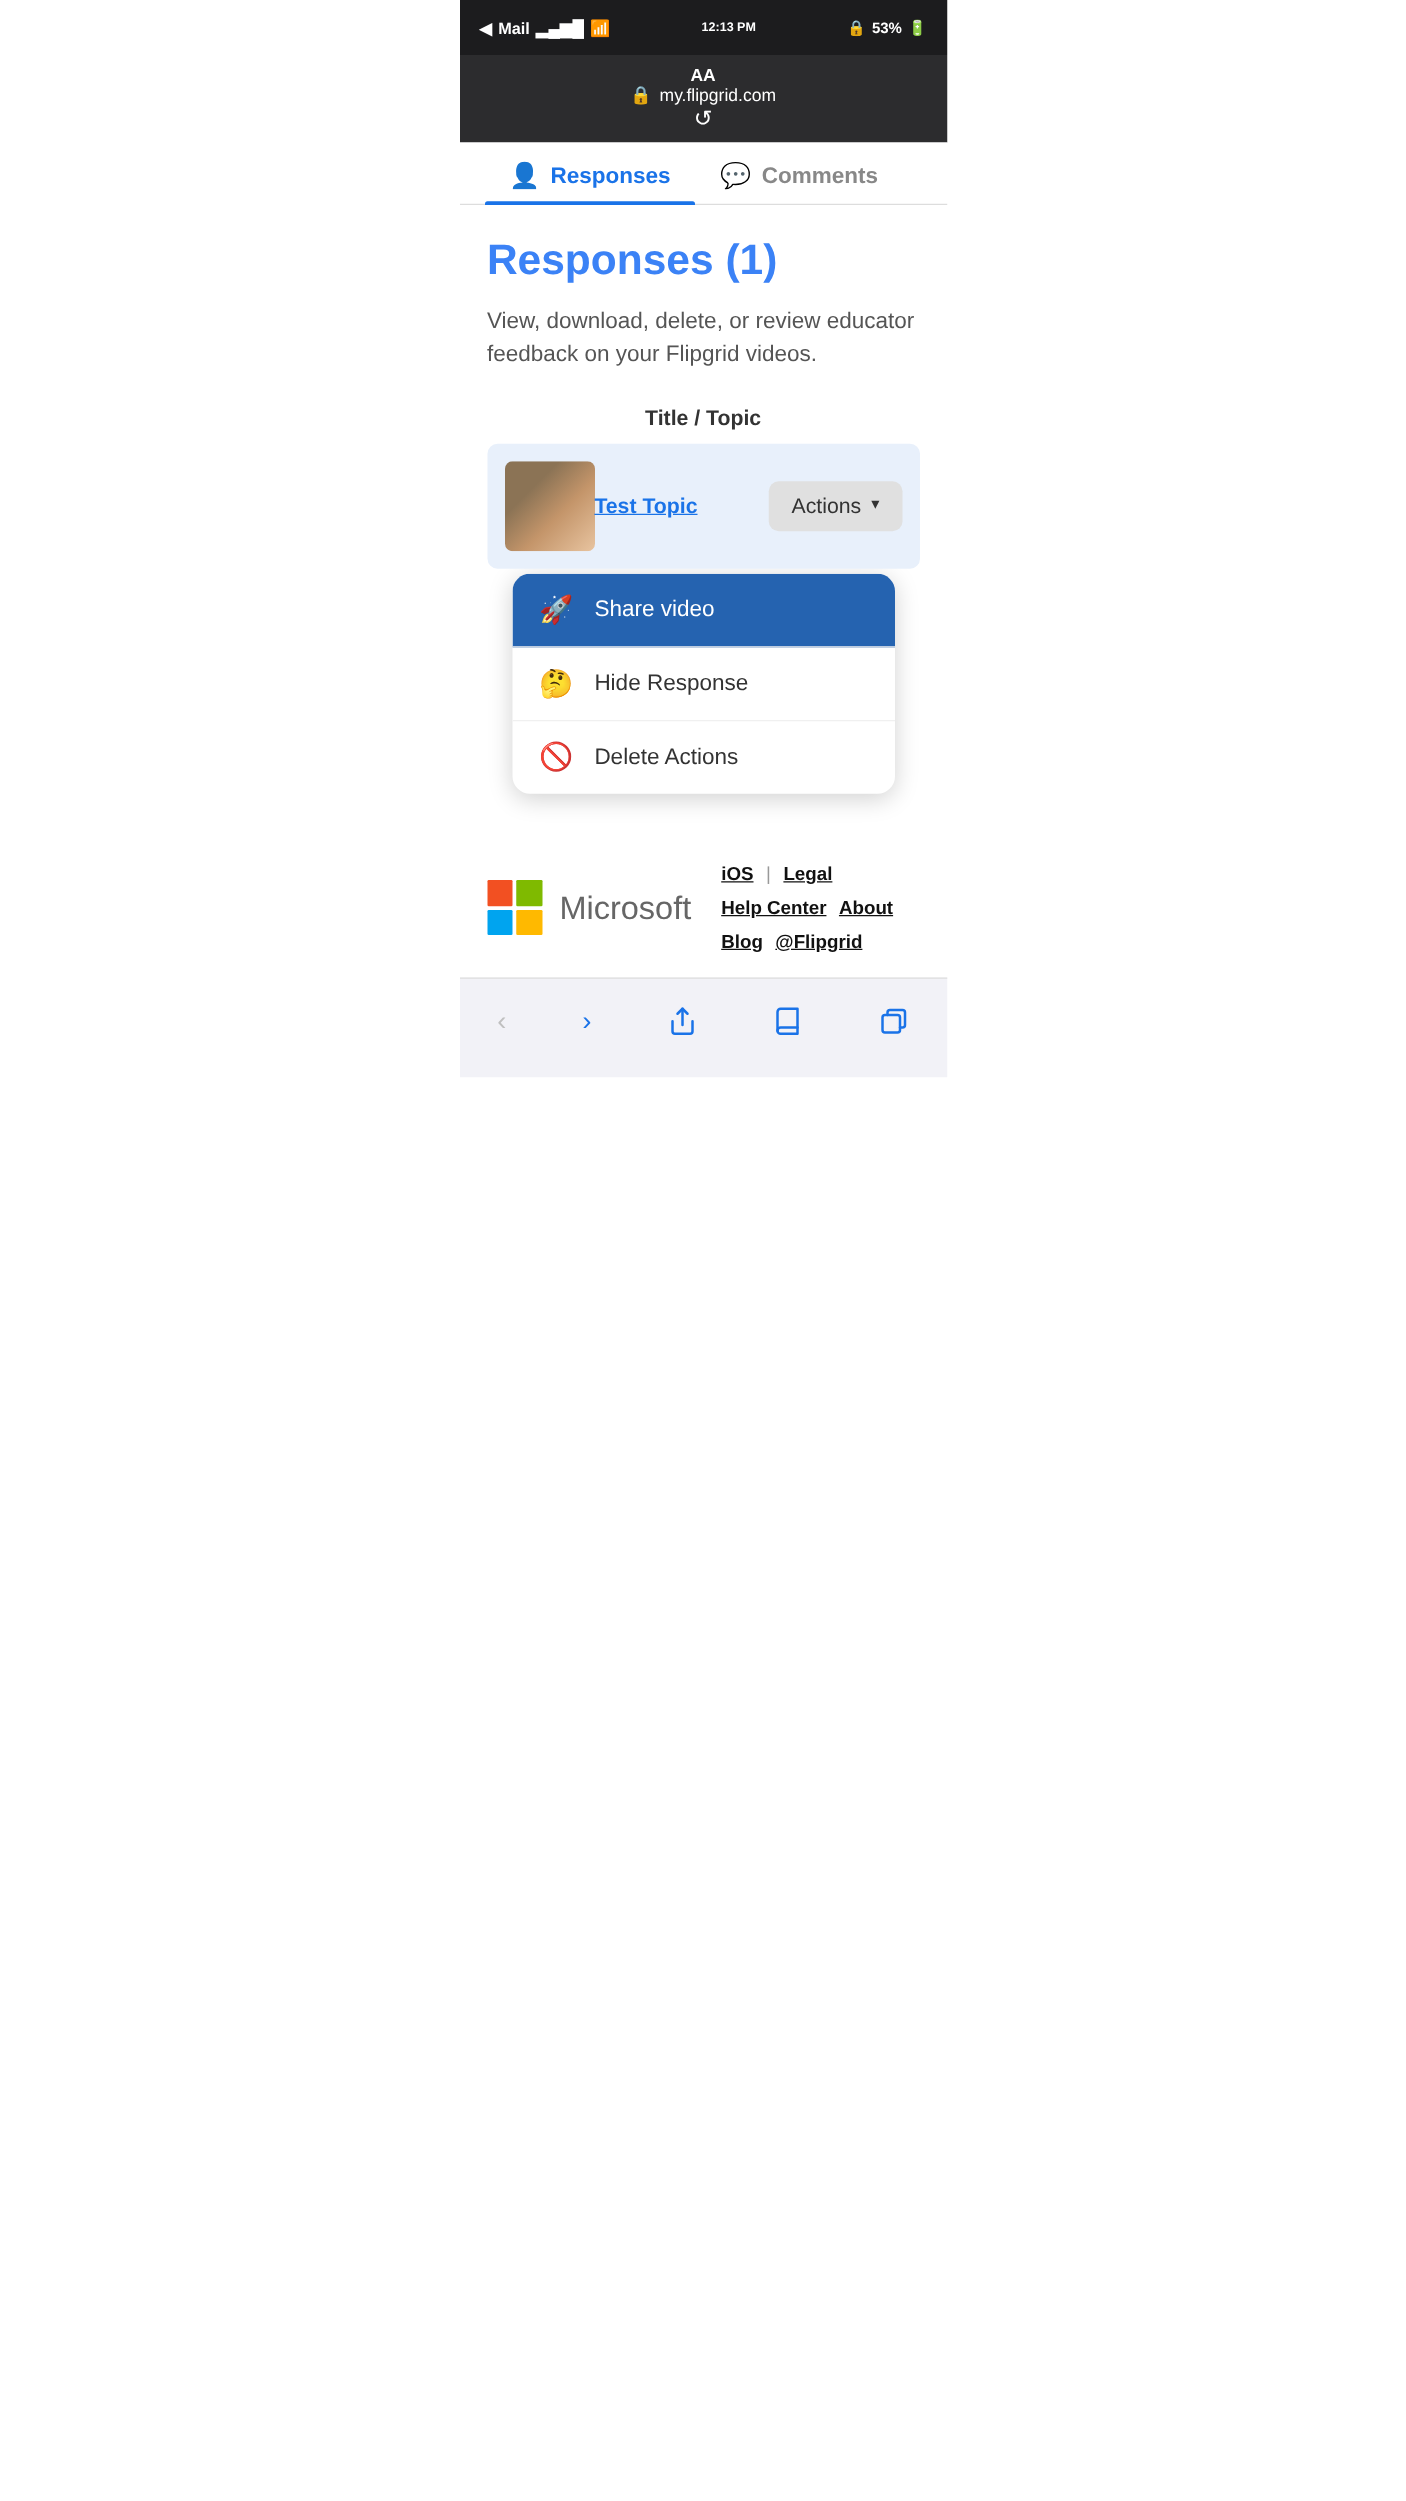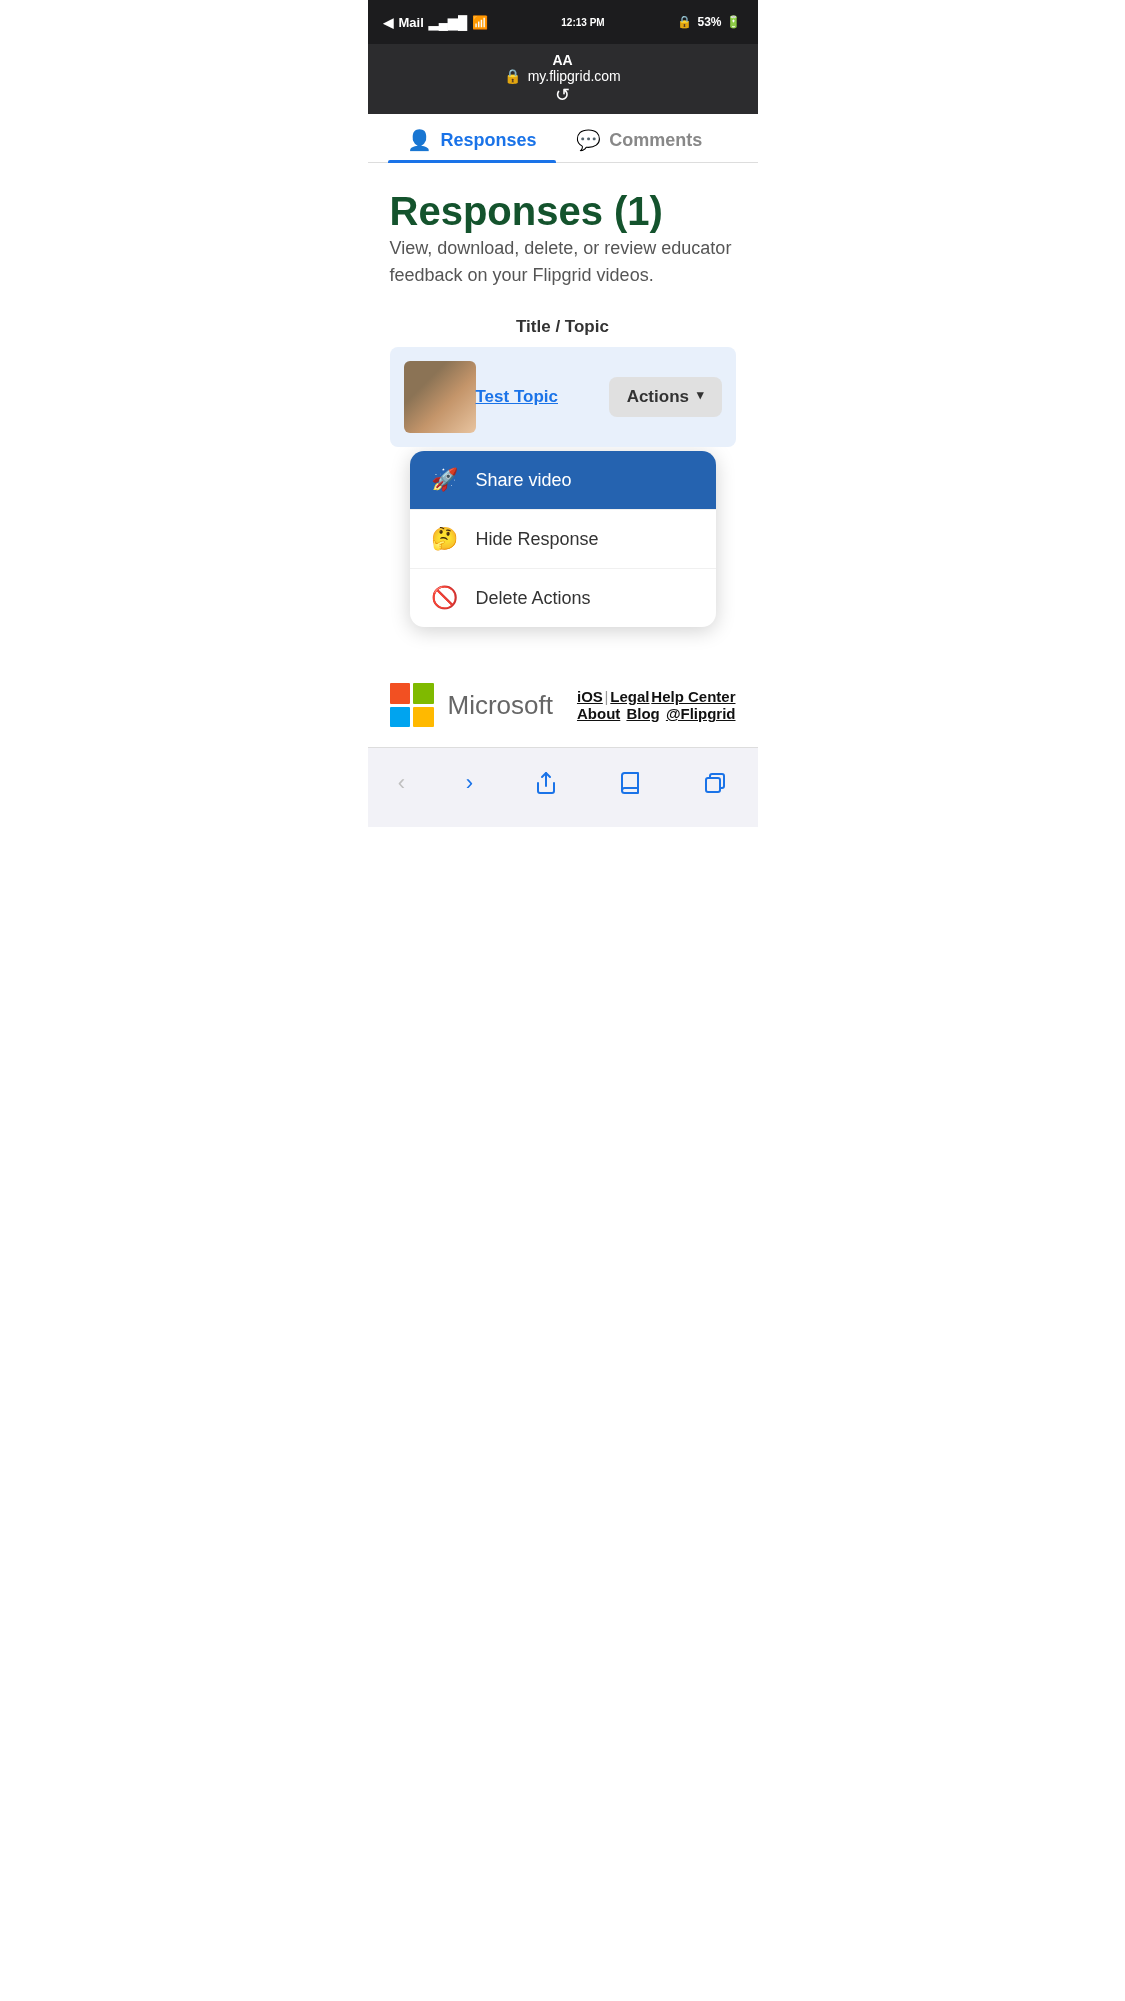--- a/index.html
+++ b/index.html
@@ -95,23 +95,24 @@
     .tab-icon {
       font-size: 20px;
     }
 
     
     .page-body {
       padding: 24px 22px;
     }
 
     .page-title {
-      font-size: 40px;
+      font-size: 34px;
       font-weight: 800;
-      color: #14532d;
+      color: #3b82f6;
+      margin-bottom: 14px;
       line-height: 1.2;
     }
 
     .page-description {
       font-size: 18px;
       color: #555;
       line-height: 1.5;
       margin-bottom: 28px;
     }
 
@@ -185,21 +186,21 @@
       color: #1a73e8;
       text-decoration: underline;
       cursor: pointer;
     }
     .actions-btn {
       background: #e0e0e0;
       border: none;
       border-radius: 8px;
       padding: 10px 18px;
       font-size: 17px;
-      font-weight: 700;
+      font-weight: 400;
       color: #333;
       display: flex;
       gap: 8px;
       cursor: pointer;
       white-space: nowrap;
     }
     .actions-chevron {
       font-size: 13px;
     }
 
@@ -266,22 +267,23 @@
     .ms-yellow { background: #ffb900; }
     .ms-wordmark {
       font-size: 26px;
       color: #666;
       font-weight: 300;
     }
 
     .footer-links {
       display: flex;
       align-items: center;
+      gap: 10px;
       flex-wrap: wrap;
-      justify-content: space-between;
+      justify-content: flex-start;
     }
     .footer-link {
       font-size: 15px;
       font-weight: 700;
       color: #111;
       text-decoration: underline;
       cursor: pointer;
     }
     .footer-divider {
       font-size: 15px;

